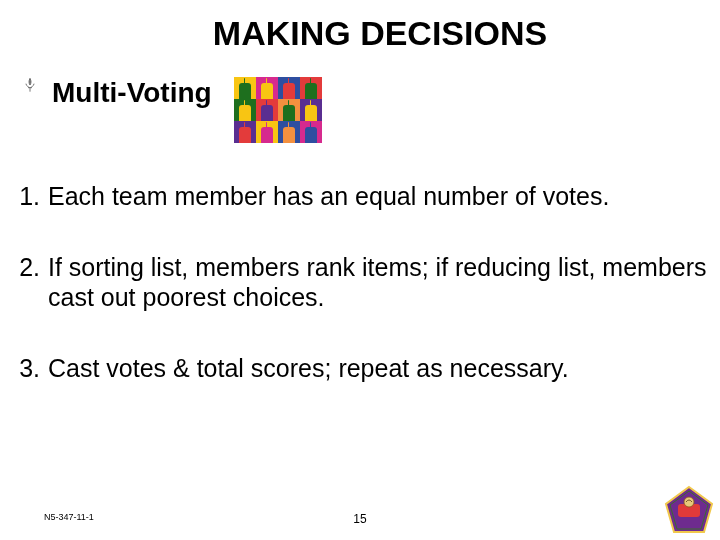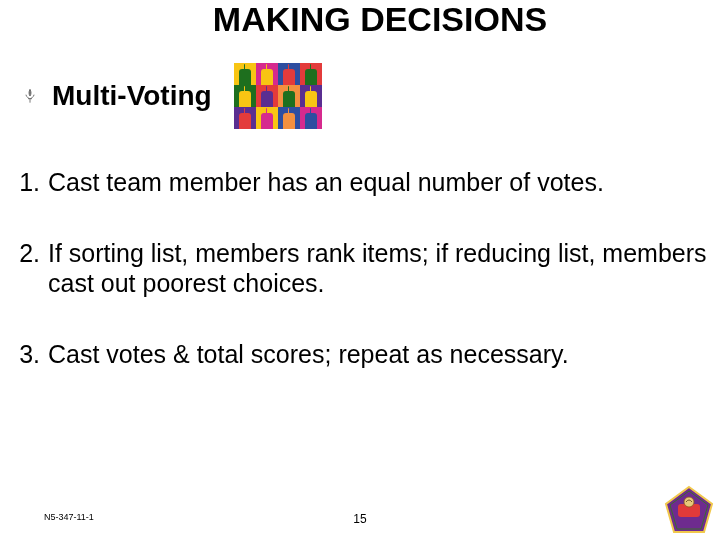--- a/index.html
+++ b/index.html
@@ -9,25 +9,25 @@
     background: #ffffff;
     font-family: Arial, Helvetica, sans-serif;
     color: #000;
     position: relative;
     overflow: hidden;
   }
   .slide-title {
     text-align: center;
     font-size: 34px;
     font-weight: bold;
+    margin-top: 14px;
     margin-left: 40px;
   }
   .subtitle-row {
     display: flex;
-    align-items: center;
     margin-top: 24px;
     padding-left: 22px;
   }
   .bullet-icon {
     width: 16px;
     height: 16px;
     margin-right: 14px;
     display: inline-block;
     color: #555;
   }
@@ -158,21 +158,21 @@
       </div>
       <div class="cell" style="background: rgb(214, 42, 142);">
         <div class="hand" style="background: rgb(46, 78, 160);"></div>
       </div>
     </div>
 </div>
 
 <ol class="list" id="num-list">
     <li class="list-item">
       <span class="list-num">1.</span>
-      <span class="list-text">Cast team member has an equal number of votes.</span>
+      <span class="list-text">Each team member has an equal number of votes.</span>
     </li>
     <li class="list-item">
       <span class="list-num">2.</span>
       <span class="list-text">If sorting list, members rank items; if reducing list, members cast out poorest choices.</span>
     </li>
     <li class="list-item">
       <span class="list-num">3.</span>
       <span class="list-text">Cast votes &amp; total  scores; repeat as necessary.</span>
     </li>
   </ol>

